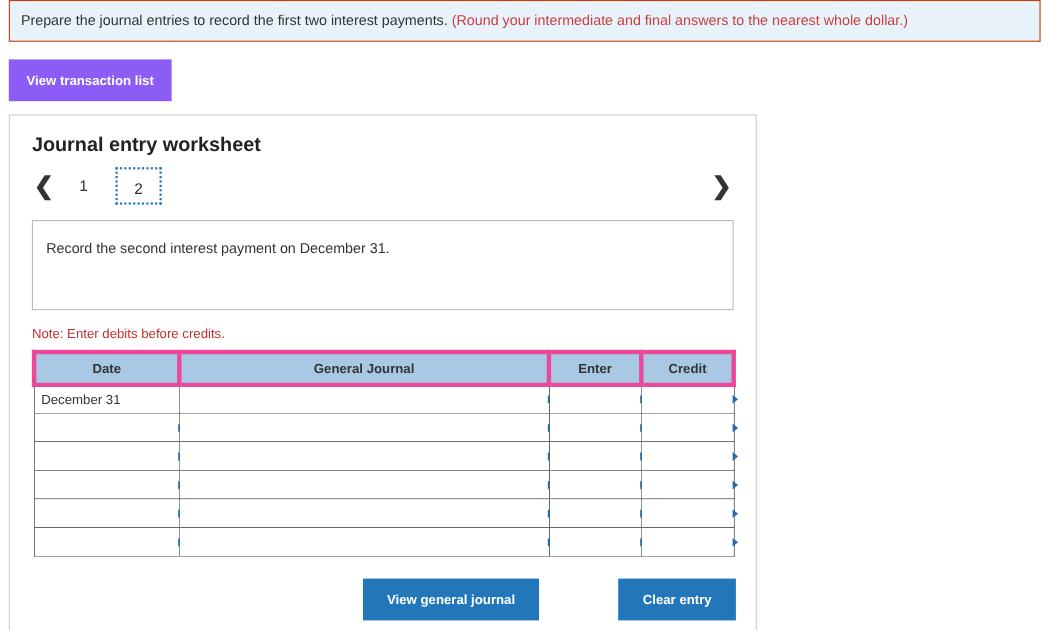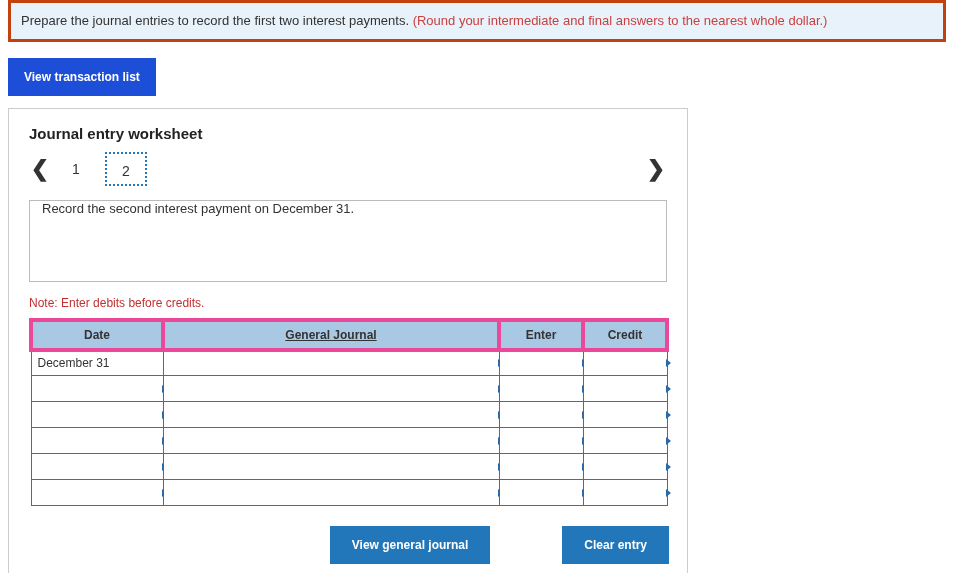--- a/index.html
+++ b/index.html
@@ -9,46 +9,46 @@
     font-size: 13px;
     background: #fff;
     color: #333;
   }
   .page {
     width: 954px;
     padding: 0 8px 20px 8px;
   }
   .instruction-box {
     background: #e8f2fa;
-    border: 3px solid #c2410c;
+    border: 1px solid #c2410c;
     padding: 8px 10px;
     line-height: 1.5;
   }
   .instruction-box .black { color: #333; }
   .instruction-box .red { color: #c94040; }
   .view-tx-btn {
     display: inline-block;
-    background: #1d4ed8;
+    background: #8b5cf6;
     color: #fff;
     font-size: 12px;
     font-weight: bold;
     padding: 12px 16px;
     margin: 16px 0 0 0;
     border: none;
     cursor: pointer;
   }
   .worksheet-panel {
     width: 680px;
     border: 1px solid #ccc;
     padding: 16px 20px 20px 20px;
     margin-top: 12px;
   }
   .ws-title {
     font-family: Verdana, sans-serif;
-    font-size: 15px;
+    font-size: 18px;
     font-weight: bold;
     margin: 0 0 10px 0;
     color: #222;
   }
   .pager-row {
     display: flex;
     align-items: center;
     margin-bottom: 14px;
   }
   .chev {
@@ -66,21 +66,21 @@
     line-height: 34px;
     text-align: center;
     font-size: 14px;
     margin: 0 4px;
     cursor: pointer;
   }
   .page-num.plain { color: #333; }
   .page-num.active { border: 2px dotted #2277bb; color: #333; }
   .prompt-box {
     border: 1px solid #bbb;
-    padding: 0 12px;
+    padding: 17px 12px;
     min-height: 82px;
     font-size: 13px;
     color: #333;
   }
   .note-line {
     color: #c03030;
     font-size: 12px;
     margin: 14px 0 8px 0;
   }
   table.je {
@@ -108,21 +108,21 @@
     position: absolute;
     right: -4px;
     top: 50%;
     transform: translateY(-50%);
     width: 0; height: 0;
     border-top: 4px solid transparent;
     border-bottom: 4px solid transparent;
     border-left: 5px solid #2a6aa8;
   }
   .col-date { width: 110px; }
-  .col-gj   { width: 280px; text-decoration: underline; }
+  .col-gj   { width: 280px; }
   .col-deb  { width: 70px; }
   .col-cred { width: 70px; margin-top: 24px; }
   .button-row {
     display: flex;
     align-items: center;
     margin-top: 20px;
     width: 640px;
   }
   .btn {
     background: #2277bb;

